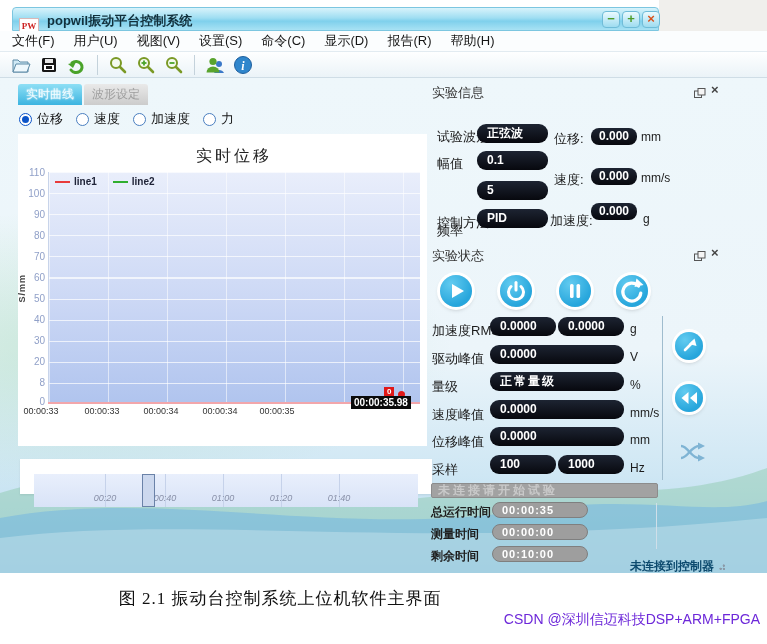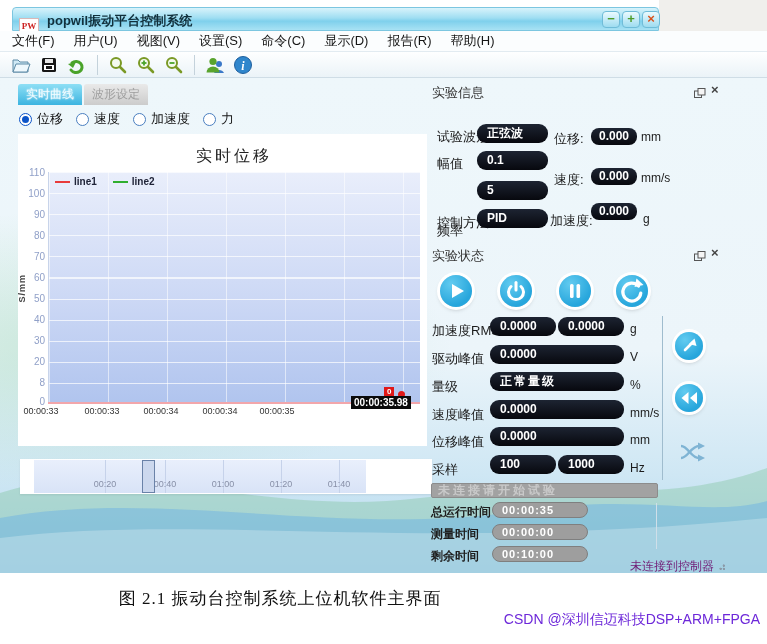--- a/index.html
+++ b/index.html
@@ -78,22 +78,22 @@
   .xtick { position:absolute; width:44px; top:272px; text-align:center; font-size:9px; color:#333; }
   .cursor-tip { position:absolute; left:333px; top:262px; background:#0a0a0a; color:#fff;
                 font-size:10px; font-weight:bold; padding:1px 3px; }
   .cursor-badge { position:absolute; left:366px; top:253px; background:#e01818; color:#fff;
                   font-size:8px; font-weight:bold; padding:0 3px; line-height:9px; }
   .cursor-dot { position:absolute; left:380px; top:257px; width:7px; height:7px; border-radius:50%; background:#e01818; }
 
   
   .timeline { position:absolute; left:20px; top:459px; width:412px; height:35px; background:#ffffff;
               box-shadow:0 1px 2px rgba(0,0,0,0.08); }
-  .tl-inner { position:absolute; left:14px; top:1px; width:332px; height:33px;
-              background:linear-gradient(180deg,#e9effc,#d8e3f7); }
+  .tl-inner { position:absolute; left:14px; top:15px; width:384px; height:33px;
+              background:linear-gradient(180deg,#e9effc,#d8e3f7);font-style:italic; }
   .tl-line { position:absolute; top:0; width:1px; height:33px; background:#c6d2ea; }
   .tl-label { position:absolute; top:19px; width:36px; text-align:center; font-size:9px; color:#8890a8; }
   .tl-handle { position:absolute; left:108px; top:0; width:13px; height:33px; background:#ccd8ee;
                border:1px solid #6a82a8; }
 
   
   .panel-title { position:absolute; font-size:13px; color:#333; }
   .float-icon { position:absolute; width:12px; height:11px; }
   .close-x { position:absolute; font-size:13px; font-weight:bold; color:#444; line-height:12px; }
 
@@ -111,21 +111,21 @@
   .vdiv { position:absolute; width:1px; background:#9fbccE; background:#9fbcce; }
 
   .banner { position:absolute; left:431px; top:483px; width:227px; height:15px; background:#a2a2a2;
             border:1px solid #8c8c8c; border-radius:2px; color:#c9c9c9; font-size:12px; font-weight:bold;
             letter-spacing:3px; line-height:13px; padding-left:6px; overflow:hidden; }
   .tlabel { position:absolute; font-size:12px; font-weight:bold; color:#1e1e1e; }
   .gfield { position:absolute; width:96px; height:16px; background:#9e9e9e; border:1px solid #7f7f7f;
             border-radius:8px; color:#fff; font-size:11px; font-weight:bold; letter-spacing:1px;
             line-height:14px; padding-left:9px; }
   .statusbar-text { position:absolute; left:600px; top:558px; width:114px; text-align:right;
-                    font-size:12px; font-weight:normal; color:#701a75; }
+                    font-size:12px; font-weight:bold; color:#0c4a6e; }
   .grip { position:absolute; left:717px; top:562px; width:8px; height:8px;
           background:
             radial-gradient(circle at 85% 85%, #8a9aa8 1px, transparent 1.4px),
             radial-gradient(circle at 45% 85%, #8a9aa8 1px, transparent 1.4px),
             radial-gradient(circle at 85% 45%, #8a9aa8 1px, transparent 1.4px); }
 
   
   .fig-caption { position:absolute; left:0; top:587px; width:560px; text-align:center;
                  font-family:"Liberation Serif",serif; font-size:17px; color:#111; letter-spacing:1px; }
   .watermark { position:absolute; left:360px; top:611px; width:400px; text-align:right;

